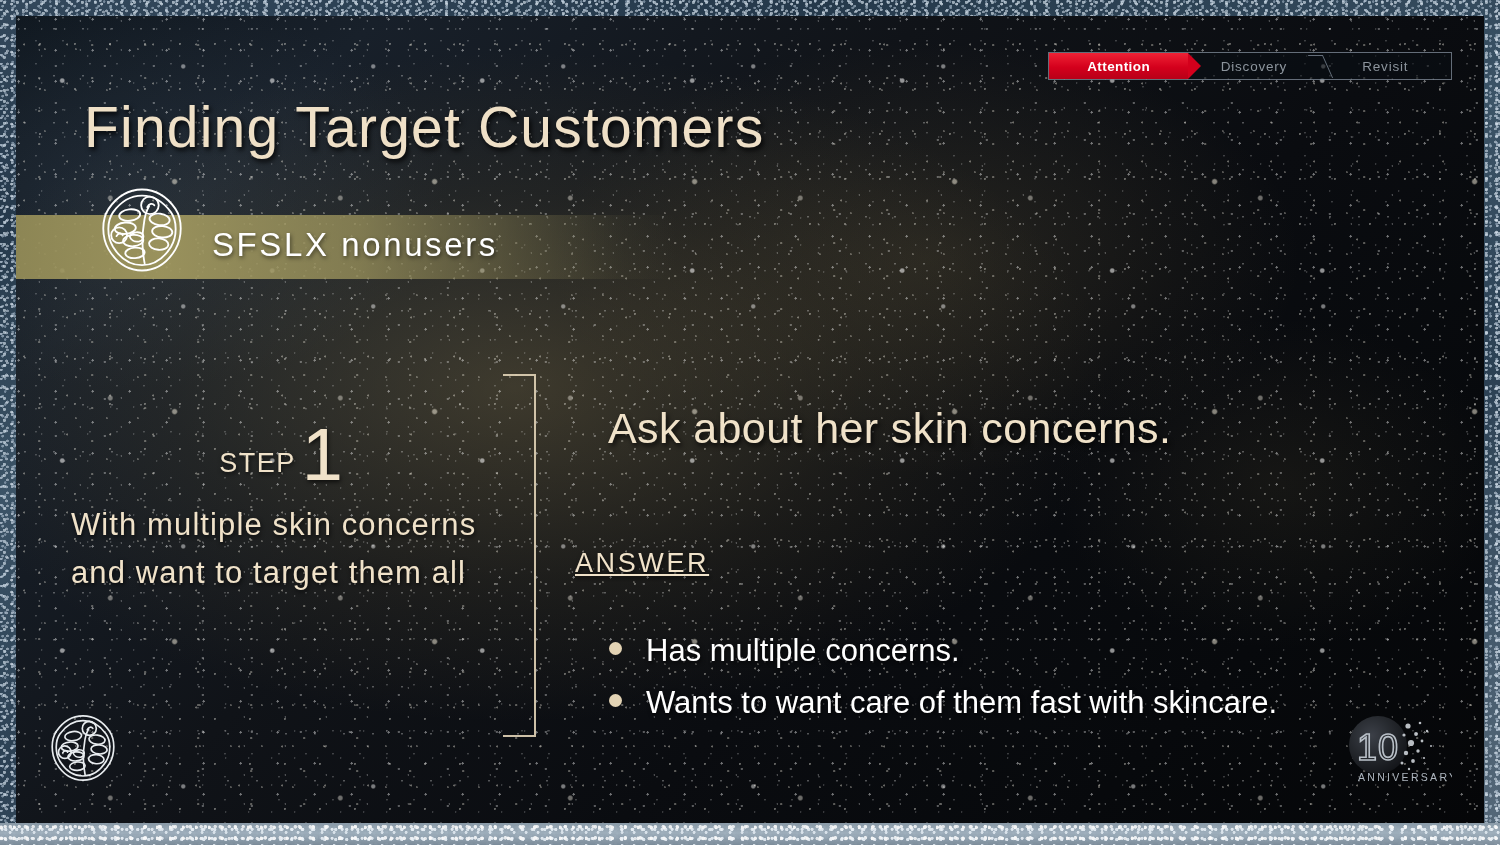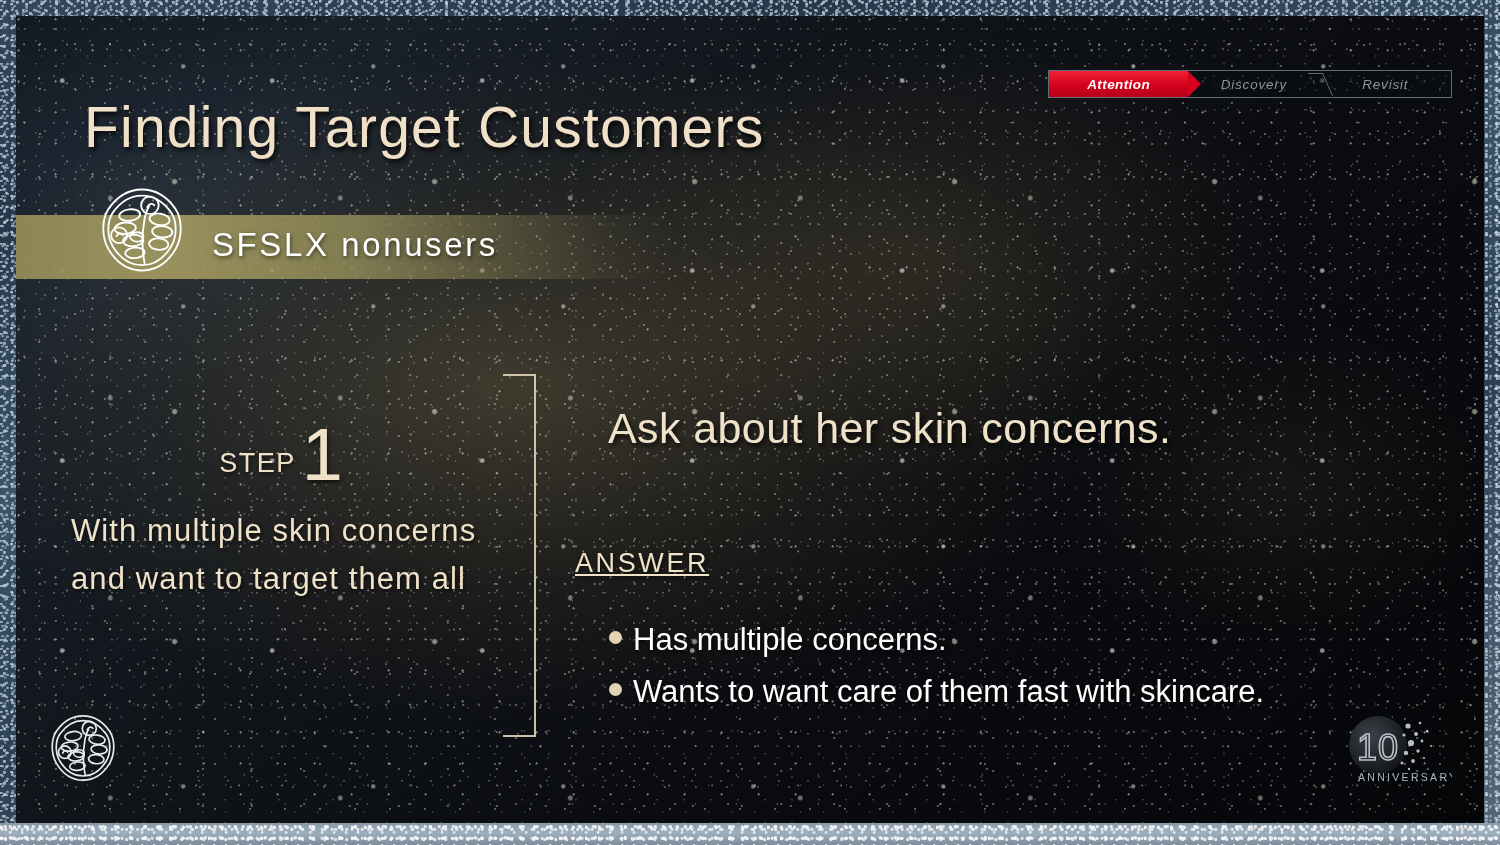--- a/index.html
+++ b/index.html
@@ -101,29 +101,28 @@
       radial-gradient(circle at 88% 21%, rgba(255,255,255,.45) 0 1.5px, transparent 2.8px),
       radial-gradient(circle at 41% 91%, rgba(255,250,238,.4) 0 1.7px, transparent 3.2px);
     background-size: 210px 190px, 260px 230px, 190px 240px, 230px 200px;
     pointer-events: none;
   }
 
   
   .stage-nav {
     position: absolute;
     right: 32px;
-    top: 54px;
+    top: 36px;
     display: flex;
     align-items: stretch;
     height: 28px;
     width: 404px;
     border: 1px solid rgba(175,190,205,.55);
     background: rgba(10,14,20,.55);
     box-sizing: border-box;
-    font-style: italic;
   }
   .stage {
     position: relative;
     flex: 1 1 0;
     display: flex;
     align-items: center;
     justify-content: center;
     font-size: 13.5px;
     letter-spacing: .8px;
     color: #8c949c;
@@ -224,21 +223,21 @@
     letter-spacing: 1.5px;
   }
   .step-num {
     font-size: 74px;
     line-height: .85;
     font-weight: 400;
     position: relative;
     top: 8px;
   }
   .step-desc {
-    margin-top: 28px;
+    margin-top: 22px;
     font-size: 31px;
     line-height: 1.56;
     letter-spacing: 1.1px;
     color: #f0e2c9;
     text-shadow: 1px 2px 4px rgba(0,0,0,.7);
   }
 
   
   .bracket {
     position: absolute;
@@ -275,26 +274,27 @@
   }
   .answer-list {
     position: absolute;
     left: 593px;
     top: 606px;
     width: 840px;
   }
   .answer-item {
     display: flex;
     align-items: baseline;
-    gap: 11px;
+    gap: 24px;
     margin-bottom: 16px;
     font-size: 31px;
     color: #ffffff;
     text-shadow: 1px 2px 4px rgba(0,0,0,.75);
     white-space: nowrap;
+    margin-top: 11px;
   }
   .dot {
     flex: 0 0 auto;
     width: 13px;
     height: 13px;
     border-radius: 50%;
     background: #e3d3b4;
     position: relative;
     top: -6px;
   }

